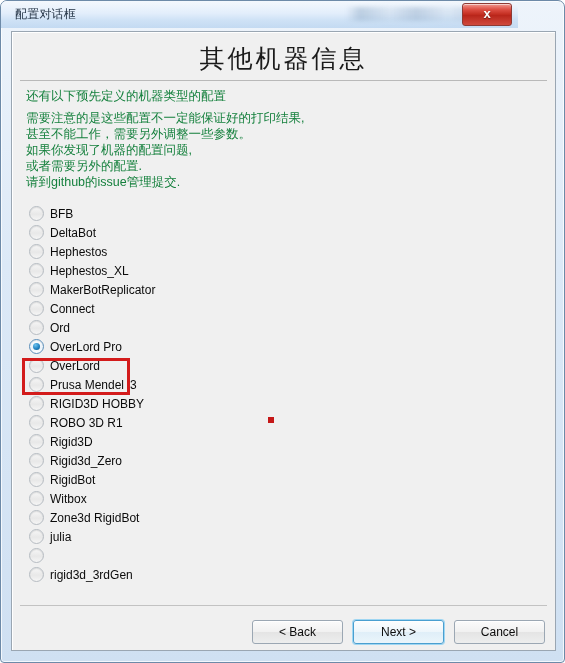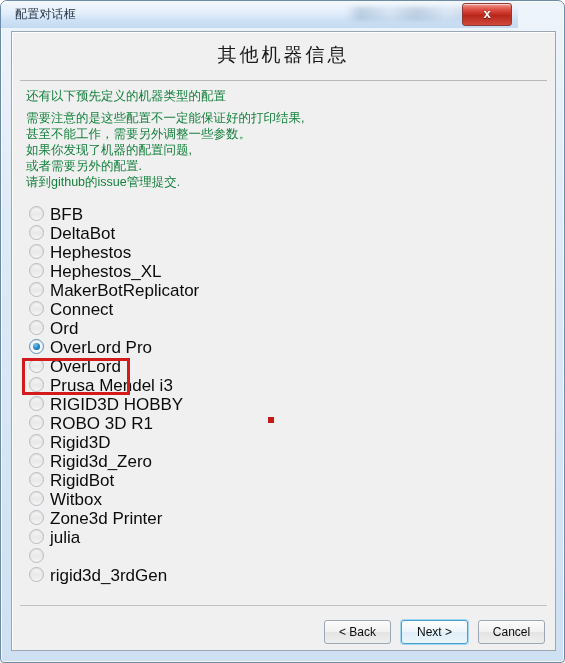--- a/index.html
+++ b/index.html
@@ -93,21 +93,21 @@
     border: 1px solid #9aa6b2;
     box-shadow: inset 1px 1px 0 #ffffff;
   }
 
   .page-title {
     position: absolute;
     left: 0; top: 10px;
     width: 543px;
     text-align: center;
     font-family: Liberation Mono, monospace;
-    font-size: 19px;
+    font-size: 25px;
     color: #1a1a1a;
     letter-spacing: 3px;
   }
   .title-rule {
     position: absolute;
     left: 8px; top: 48px;
     width: 527px;
     height: 1px;
     background: #b9b9b9;
   }
@@ -162,21 +162,21 @@
   }
   .radio-row.checked .radio-mark::after {
     content: "";
     position: absolute;
     left: 3px; top: 3px;
     width: 7px; height: 7px;
     border-radius: 50%;
     background: radial-gradient(circle at 35% 30%, #6fc3ee 0%, #1d7fbe 60%, #12557f 100%);
   }
   .radio-label {
-    font-size: 17px;
+    font-size: 12px;
     color: #0b0b0b;
     vertical-align: middle;
   }
 
   
   .annot-box {
     position: absolute;
     left: 10px;
     top: 326px;
     width: 108px;
@@ -205,21 +205,21 @@
   }
   .btn-row {
     position: absolute;
     right: 10px;
     top: 588px;
     display: flex;
     gap: 10px;
   }
   .btn {
     box-sizing: border-box;
-    width: 67px;
+    width: 91px;
     height: 24px;
     line-height: 22px;
     text-align: center;
     font-size: 12px;
     color: #0c0c0c;
     border: 1px solid #9ba7b3;
     border-radius: 3px;
     background: linear-gradient(180deg, #fbfbfb 0%, #f1f1f1 48%, #e4e4e4 50%, #edeeee 100%);
     box-shadow: inset 0 1px 0 #ffffff;
     cursor: pointer;
@@ -267,21 +267,21 @@
         <div class="radio-row"><span class="radio-mark"></span><span class="radio-label">Ord</span></div>
         <div class="radio-row checked"><span class="radio-mark"></span><span class="radio-label">OverLord Pro</span></div>
         <div class="radio-row"><span class="radio-mark"></span><span class="radio-label">OverLord</span></div>
         <div class="radio-row"><span class="radio-mark"></span><span class="radio-label">Prusa Mendel i3</span></div>
         <div class="radio-row"><span class="radio-mark"></span><span class="radio-label">RIGID3D HOBBY</span></div>
         <div class="radio-row"><span class="radio-mark"></span><span class="radio-label">ROBO 3D R1</span></div>
         <div class="radio-row"><span class="radio-mark"></span><span class="radio-label">Rigid3D</span></div>
         <div class="radio-row"><span class="radio-mark"></span><span class="radio-label">Rigid3d_Zero</span></div>
         <div class="radio-row"><span class="radio-mark"></span><span class="radio-label">RigidBot</span></div>
         <div class="radio-row"><span class="radio-mark"></span><span class="radio-label">Witbox</span></div>
-        <div class="radio-row"><span class="radio-mark"></span><span class="radio-label">Zone3d Printer</span></div>
+        <div class="radio-row"><span class="radio-mark"></span><span class="radio-label">Zone3d RigidBot</span></div>
         <div class="radio-row"><span class="radio-mark"></span><span class="radio-label">julia</span></div>
         <div class="radio-row"><span class="radio-mark"></span></div>
         <div class="radio-row"><span class="radio-mark"></span><span class="radio-label">rigid3d_3rdGen</span></div>
       </div>
 
     <div class="annot-box"></div>
     <div class="annot-dot"></div>
 
     <div class="footer-rule"></div>
 

